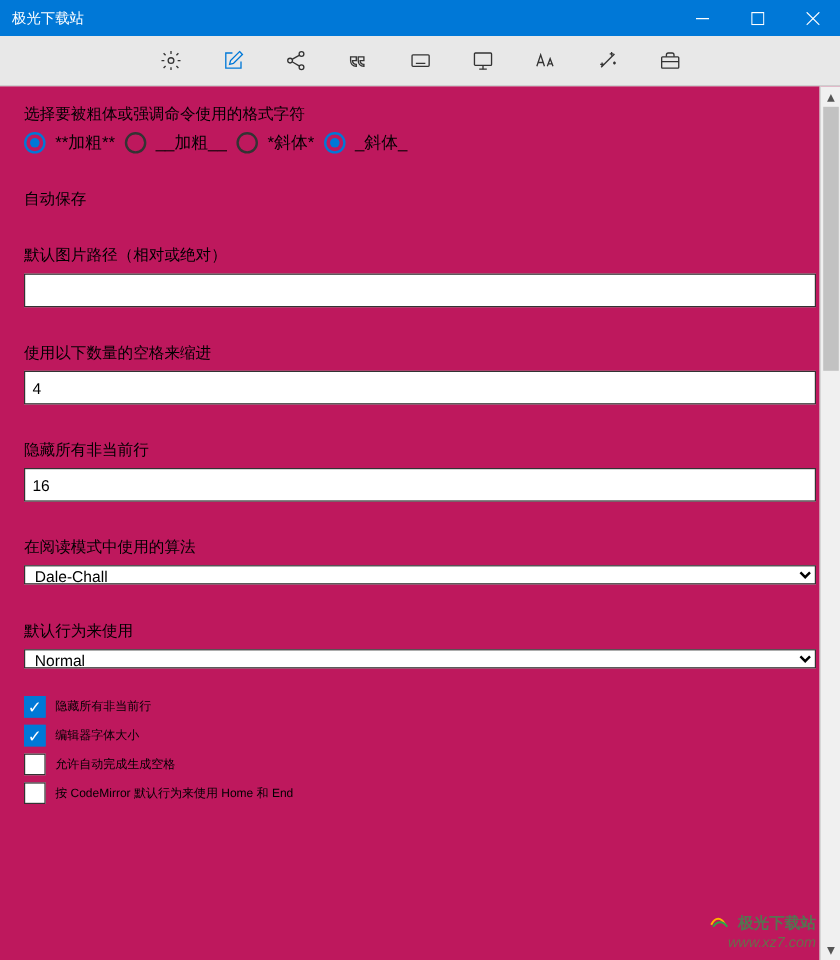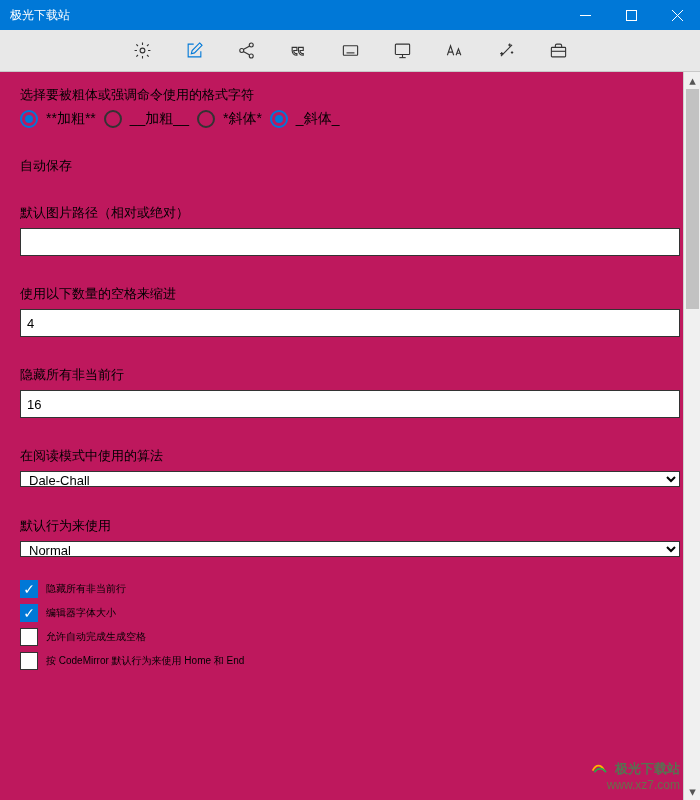--- a/index.html
+++ b/index.html
@@ -119,21 +119,21 @@
 .scroll-thumb { position:absolute; left:2px; width:13px; top:0; height:220px; background:#c2c2c2;}
 .scroll-arrow { position:absolute; left:0; width:17px; height:17px; display:flex; align-items:center; justify-content:center; color:#555;}
 .scroll-arrow.up{top:0;} .scroll-arrow.down{bottom:0;}
 .watermark {
   position:absolute; right:20px; bottom:8px;
   font-size:13px; color:rgba(30,165,75,0.65);
   text-align:right; pointer-events:none;
   font-family: Arial, sans-serif;
 }
 .watermark .w1 { font-weight:bold; display:flex; align-items:center; justify-content:flex-end; gap:4px;}
-.watermark .w2 { color:rgba(35,180,60,0.55); font-size:12px; }
+.watermark .w2 { color:rgba(35,180,60,0.55); font-size:12px;font-style:italic; }
 .wm-swirl { width:20px; height:14px; display:inline-block; }
 </style>
 </head>
 <body>
 
 <div class="titlebar">
   <span>极光下载站</span>
   <div class="titlebar-spacer"></div>
   <div class="titlebar-btn">
     <svg viewBox="0 0 11 11">

